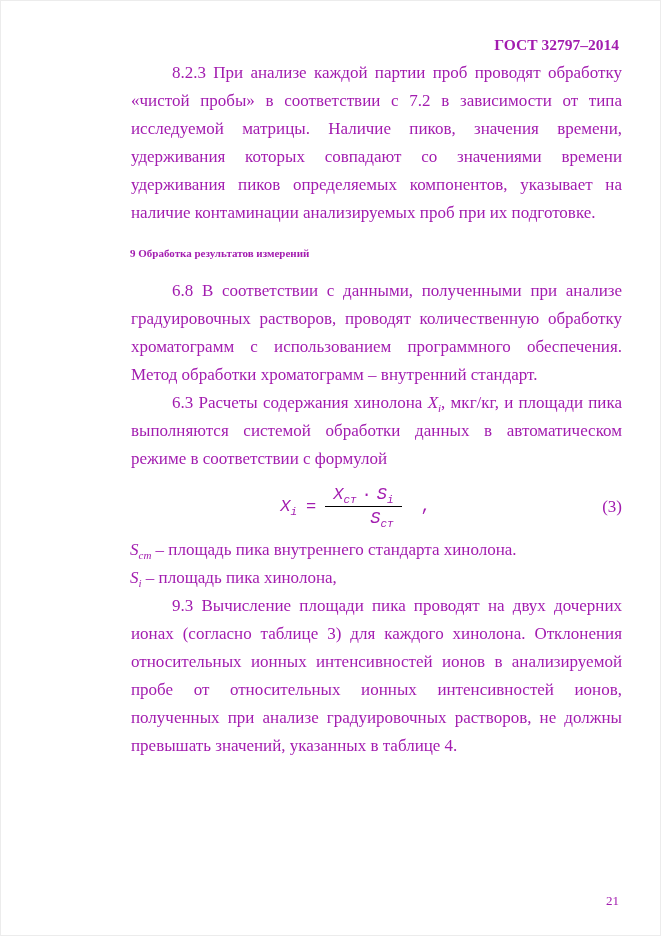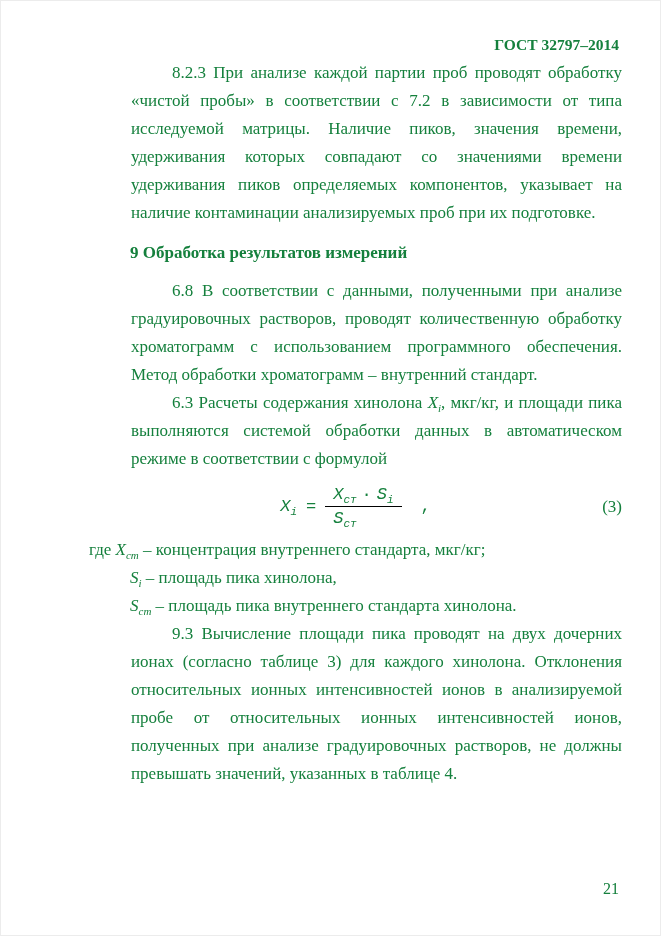--- a/index.html
+++ b/index.html
@@ -5,21 +5,21 @@
   html, body {
     margin: 0;
     padding: 0;
     background: #ffffff;
   }
   .page {
     position: relative;
     width: 661px;
     height: 936px;
     background: #ffffff;
-    color: #15803d;
+    color: #a21caf;
     font-family: "Liberation Serif", serif;
     font-size: 17px;
     line-height: 28px;
     overflow: hidden;
     box-sizing: border-box;
     border: 1px solid #ececec;
   }
   .doc-header {
     position: absolute;
     top: 34px;
@@ -37,21 +37,21 @@
     width: 533px;
   }
   .para { margin: 0; }
   .justify {
     text-align: justify;
     hyphens: auto;
     -webkit-hyphens: auto;
   }
   .indent { text-indent: 41px; margin-left: 42px; }
   .section-heading {
-    font-size: 17px;
+    font-size: 11px;
     font-weight: bold;
     margin: 12px 0 10px 0;
     text-indent: 41px;
     line-height: 28px;
   }
   .sup {
     font-size: 11px;
     line-height: 0;
     vertical-align: super;
   }
@@ -69,21 +69,21 @@
   .formula {
     display: inline-flex;
     align-items: center;
     vertical-align: middle;
     font-family: Liberation Mono, monospace;
   }
   .op { margin: 0 9px; font-style: italic; }
   .frac {
     display: inline-flex;
     flex-direction: column;
-    align-items: flex-start;
+    align-items: flex-end;
     margin-right: 16px;
   }
   .num, .den {
     line-height: 23px;
     padding: 0 8px;
     white-space: nowrap;
   }
   .num { border-bottom: 1px solid #000; }
   .dot { margin: 0 5px; }
   .comma { margin-left: 3px; }
@@ -91,22 +91,22 @@
     position: absolute;
     right: 0;
     top: 50%;
     transform: translateY(-50%);
     font-style: normal;
   }
   .where-indent { padding-left: 41px; }
   .page-number {
     position: absolute;
     right: 41px;
-    bottom: 36px;
-    font-size: 16px;
+    bottom: 24px;
+    font-size: 13px;
     line-height: 20px;
   }
 </style>
 </head>
 <body>
 
 <div class="page">
 
   <div class="doc-header">
     <span>ГОСТ 32797–2014</span>
@@ -129,25 +129,24 @@
           <span class="op">=</span>
           <span class="frac">
             <span class="num"><span class="var">Х</span><sub class="sub var">ст</sub><span class="dot">·</span><span class="var">S</span><sub class="sub var">i</sub></span>
             <span class="den"><span class="var">S</span><sub class="sub var">ст</sub></span>
           </span>
           <span class="comma">,</span>
         </span>
       <span class="eq-number">(3)</span>
     </div>
 
-    <p class="para"><span>где </span><span class="var">Х</span><sub class="sub var">ст</sub><span> – концентрация внутреннего стандарта, мкг/кг;</span></p>
+
+    <p class="para where-indent"><span class="var">S</span><sub class="sub var">ст</sub><span> – площадь пика внутреннего стандарта хинолона.</span></p>
 
     <p class="para where-indent"><span class="var">S</span><sub class="sub var">i</sub><span> – площадь пика хинолона,</span></p>
-
-    <p class="para where-indent"><span class="var">S</span><sub class="sub var">ст</sub><span> – площадь пика внутреннего стандарта хинолона.</span></p>
 
     <p class="para justify indent">9.3 Вычисление площади пика проводят на двух дочерних ионах (согласно таблице 3) для каждого хинолона. Отклонения относительных ионных интенсивностей ионов в анализируемой пробе от относительных ионных интенсивностей ионов, полученных при анализе градуировочных растворов, не должны превышать значений, указанных в таблице 4.</p>
 
   </div>
 
   <span class="page-number">21</span>
 
 </div>
 
 </body></html>

